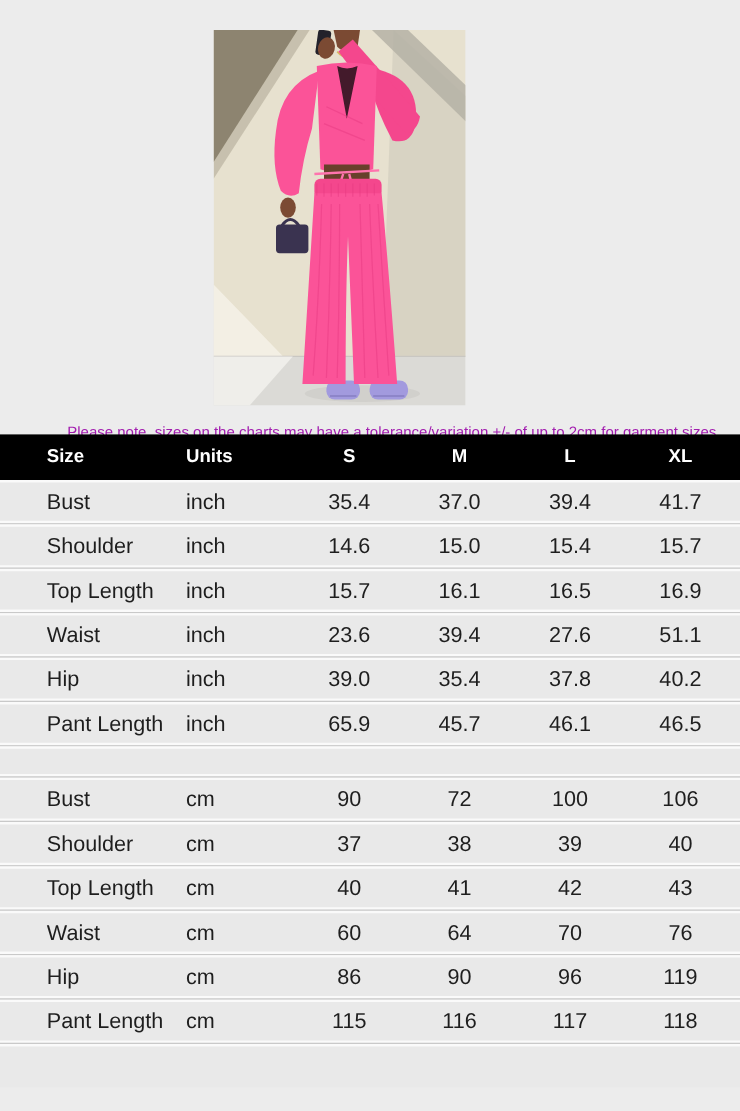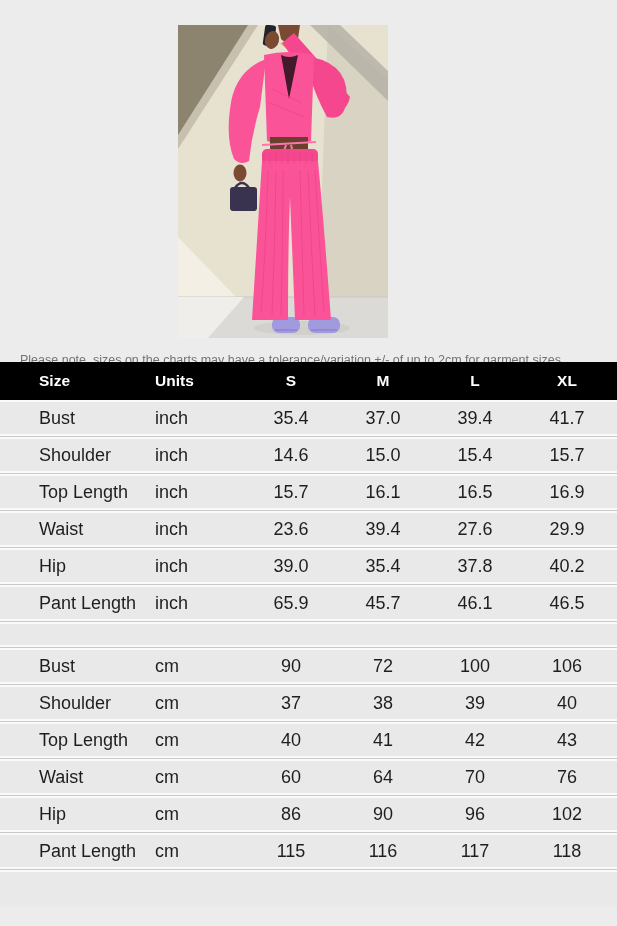--- a/index.html
+++ b/index.html
@@ -8,22 +8,22 @@
     background:var(--page-bg,#ececec);
     font-family:"Liberation Sans", sans-serif;
     position:relative;overflow:hidden;
     color:var(--text,#1e1e1e);
   }
   .photo-wrap{
     position:absolute;left:178px;top:25px;width:210px;height:313px;
   }
   .photo-wrap svg{display:block;width:100%;height:100%;}
   .note{
-    position:absolute;left:20px;top:351px;width:560px;
-    font-size:12.5px;line-height:19px;color:#737373;
+    position:absolute;left:56px;top:351px;width:560px;
+    font-size:12.5px;line-height:19px;color:#a21caf;
   }
   .size-table{position:absolute;left:0;top:362px;width:617px;}
   .thead,.trow{
     display:grid;
     grid-template-columns:116px 90px 1fr 1fr 1fr 1fr;
     padding-left:39px;padding-right:4px;
     align-items:center;box-sizing:border-box;
   }
   .thead{
     height:38px;background:var(--table-header-bg,#000);
@@ -151,21 +151,21 @@
         <div class="c num">16.1</div>
         <div class="c num">16.5</div>
         <div class="c num">16.9</div>
       </div>
       <div class="trow">
         <div class="c lab">Waist</div>
         <div class="c lab">inch</div>
         <div class="c num">23.6</div>
         <div class="c num">39.4</div>
         <div class="c num">27.6</div>
-        <div class="c num">29.9</div>
+        <div class="c num">51.1</div>
       </div>
       <div class="trow">
         <div class="c lab">Hip</div>
         <div class="c lab">inch</div>
         <div class="c num">39.0</div>
         <div class="c num">35.4</div>
         <div class="c num">37.8</div>
         <div class="c num">40.2</div>
       </div>
       <div class="trow">
@@ -208,21 +208,21 @@
         <div class="c num">64</div>
         <div class="c num">70</div>
         <div class="c num">76</div>
       </div>
       <div class="trow">
         <div class="c lab">Hip</div>
         <div class="c lab">cm</div>
         <div class="c num">86</div>
         <div class="c num">90</div>
         <div class="c num">96</div>
-        <div class="c num">102</div>
+        <div class="c num">119</div>
       </div>
       <div class="trow">
         <div class="c lab">Pant Length</div>
         <div class="c lab">cm</div>
         <div class="c num">115</div>
         <div class="c num">116</div>
         <div class="c num">117</div>
         <div class="c num">118</div>
       </div>
     </div>

